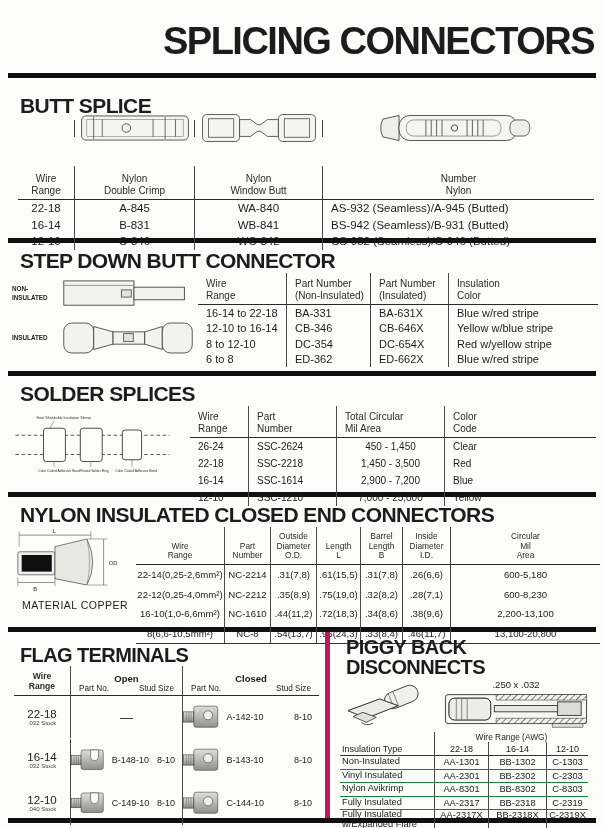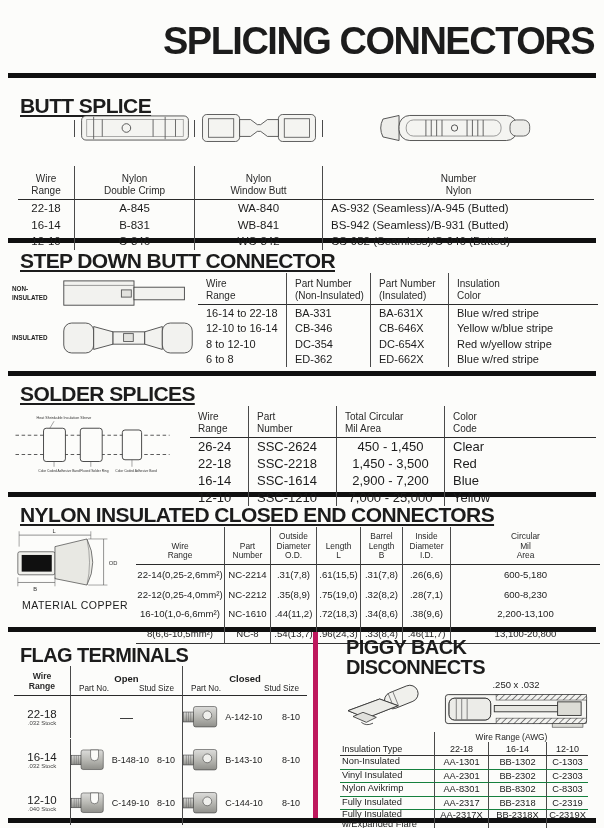--- a/index.html
+++ b/index.html
@@ -1,19 +1,19 @@
 <!DOCTYPE html>
 <html><head>
 <meta charset="utf-8">
 <style>
   html,body{margin:0;padding:0;background:#9a9a9a;}
   .page{width:604px;height:828px;background:#fcfcfa;overflow:hidden;position:relative;
         font-family:"Liberation Sans",sans-serif;color:#1c1c1c;}
   .rule{height:5px;background:#101010;margin:0 8px;}
-  .sec-title{font-weight:bold;font-size:21px;letter-spacing:-0.6px;padding:7px 8px 2px 20px;line-height:1;text-decoration:underline;}
+  .sec-title{font-weight:bold;font-size:21px;letter-spacing:-0.6px;padding:7px 8px 2px 20px;line-height:1;}
   h1{margin:0 10px 0 0;padding-top:22px;font-size:38px;font-weight:bold;letter-spacing:-1.5px;
      text-align:right;line-height:1;}
   #sec-header{height:88px;}
   #sec-butt{height:150px;}
   #sec-step{height:128px;}
   #sec-solder{height:116px;}
   #sec-closed{height:130px;}
 
   
   .grid{display:grid;}
@@ -38,36 +38,36 @@
   .step-label{width:50px;font-size:6.3px;font-weight:bold;white-space:pre-line;line-height:1.3;}
   .step-table{flex:1;margin-right:6px;grid-template-columns:88px 84px 78px 1fr;}
   .step-table .hdr{height:28px;}
   .step-table .cell{font-size:11px;height:15.5px;}
 
   
   .solder-flex{display:flex;}
   .solder-left{width:178px;padding-left:12px;padding-top:2px;}
   .solder-table{flex:1;margin-right:8px;grid-template-columns:58px 88px 108px 1fr;}
   .solder-table .hdr{height:28px;}
-  .solder-table .cell{font-size:13px;height:17px;}
+  .solder-table .cell{font-size:10px;height:17px;}
 
   
   .closed-flex{display:flex;}
   .closed-left{width:122px;padding-left:14px;text-align:center;}
   .material{font-size:10.5px;letter-spacing:0.5px;margin-top:2px;}
   .closed-table{flex:1;margin-right:4px;grid-template-columns:88px 46px 46px 44px 42px 48px 1fr;}
   .closed-table .hdr{font-size:8.4px;height:34px;}
   .closed-table .cell{font-size:9.6px;height:19.5px;}
   .closed-table .bb{border-bottom:1.2px solid #333;}
 
   
   #bottom-box{margin:0 8px;border-top:5px solid #101010;border-bottom:5px solid #101010;
               display:flex;height:186px;}
   .flag-box{width:322px;border-right:5px solid #be185d;padding:9px 4px 0 4px;}
-  .piggy-box{flex:1;padding:1px 6px 0 8px;margin-left:12px;}
+  .piggy-box{flex:1;padding:1px 6px 0 8px;}
   .box-title{font-weight:bold;font-size:20px;letter-spacing:-0.6px;padding:4px 0 1px 8px;line-height:1;}
 
   
   .flag-grid{grid-template-columns:56px 112px 1fr;margin:0 2px;}
   .flag-grid .hdr{height:26px;font-size:8.6px;font-weight:bold;}
   .fgroup{font-size:9.5px;font-weight:bold;text-align:center;line-height:1.1;}
   .fsub{display:flex;justify-content:space-between;font-size:8.2px;font-weight:normal;padding:0 8px;}
   .fhead{display:flex;flex-direction:column;justify-content:flex-end;padding-bottom:2px;}
   .frow-range{display:flex;flex-direction:column;align-items:center;justify-content:center;height:42px;}
   .frg{font-size:11.5px;}

